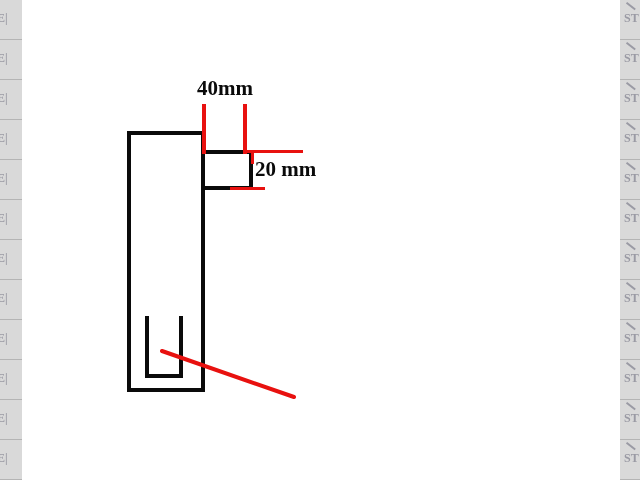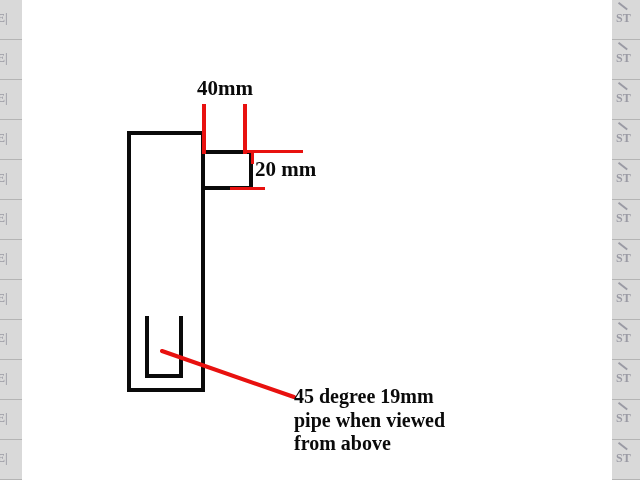--- a/index.html
+++ b/index.html
@@ -18,21 +18,21 @@
 
   
   .edge-strip {
     position: absolute;
     top: 0;
     height: 480px;
     background: #d9d9d9;
     overflow: hidden;
   }
   #left-strip  { left: 0;  width: 22px; }
-  #right-strip { right: 0; width: 28px; }
+  #right-strip { right: 0; width: 20px; }
 
   .strip-row {
     position: relative;
     height: 40px;
     box-sizing: border-box;
     border-bottom: 1px solid #b4b4b4;
     overflow: hidden;
   }
   .strip-frag {
     position: absolute;
@@ -202,20 +202,15 @@
     <div class="red" style="left:229px; top:150px; width:3px; height:14px;"></div>
 
     <svg style="position:absolute; left:0; top:0; width:598px; height:480px; overflow:visible;">
       <line x1="140" y1="351" x2="272" y2="397" stroke="#e8110f" stroke-width="4" stroke-linecap="round"></line>
     </svg>
 
     <div class="label dim-label" style="left:175px; top:76px;">40mm</div>
 
     <div class="label dim-label" style="left:233px; top:157px;">20 mm</div>
 
-    <div class="label note-label" style="left:272px; top:385px;">
-      <div>45 degree 19mm</div>
-      <div>pipe when viewed</div>
-      <div>from above</div>
-    </div>
 
   </div>
 </div>
 
 </body></html>

